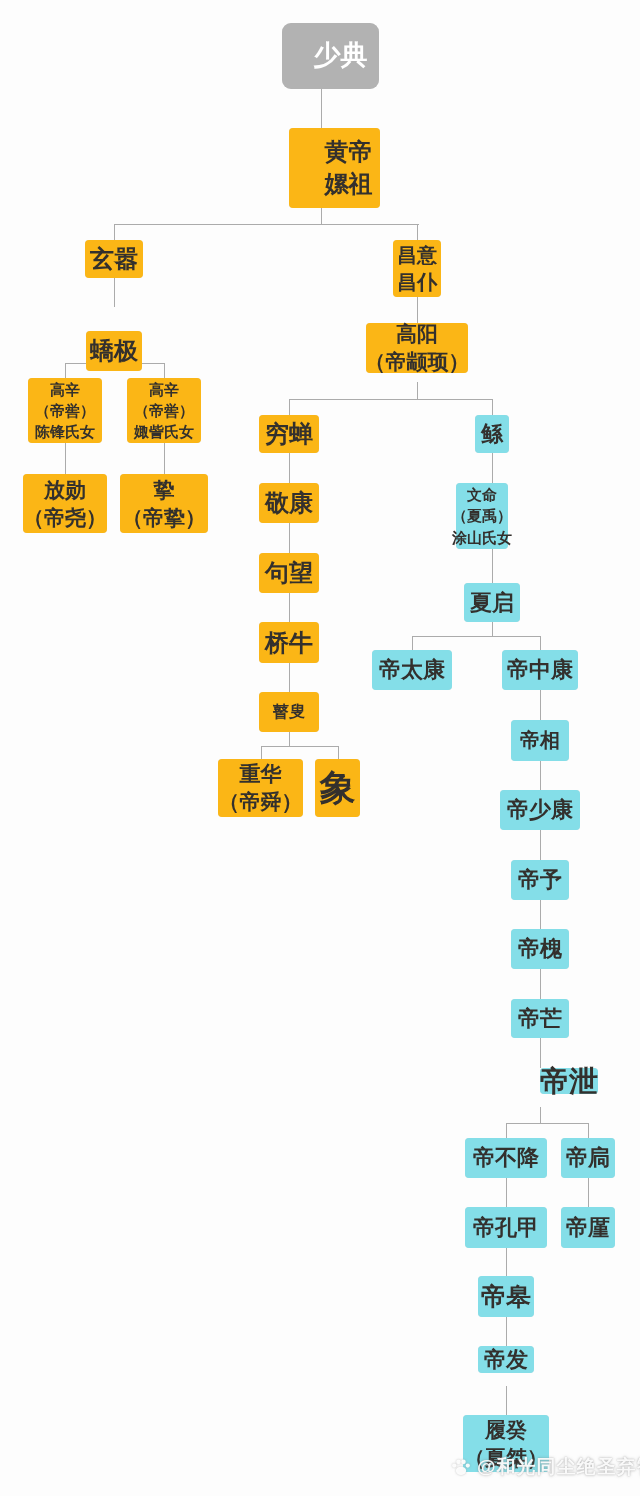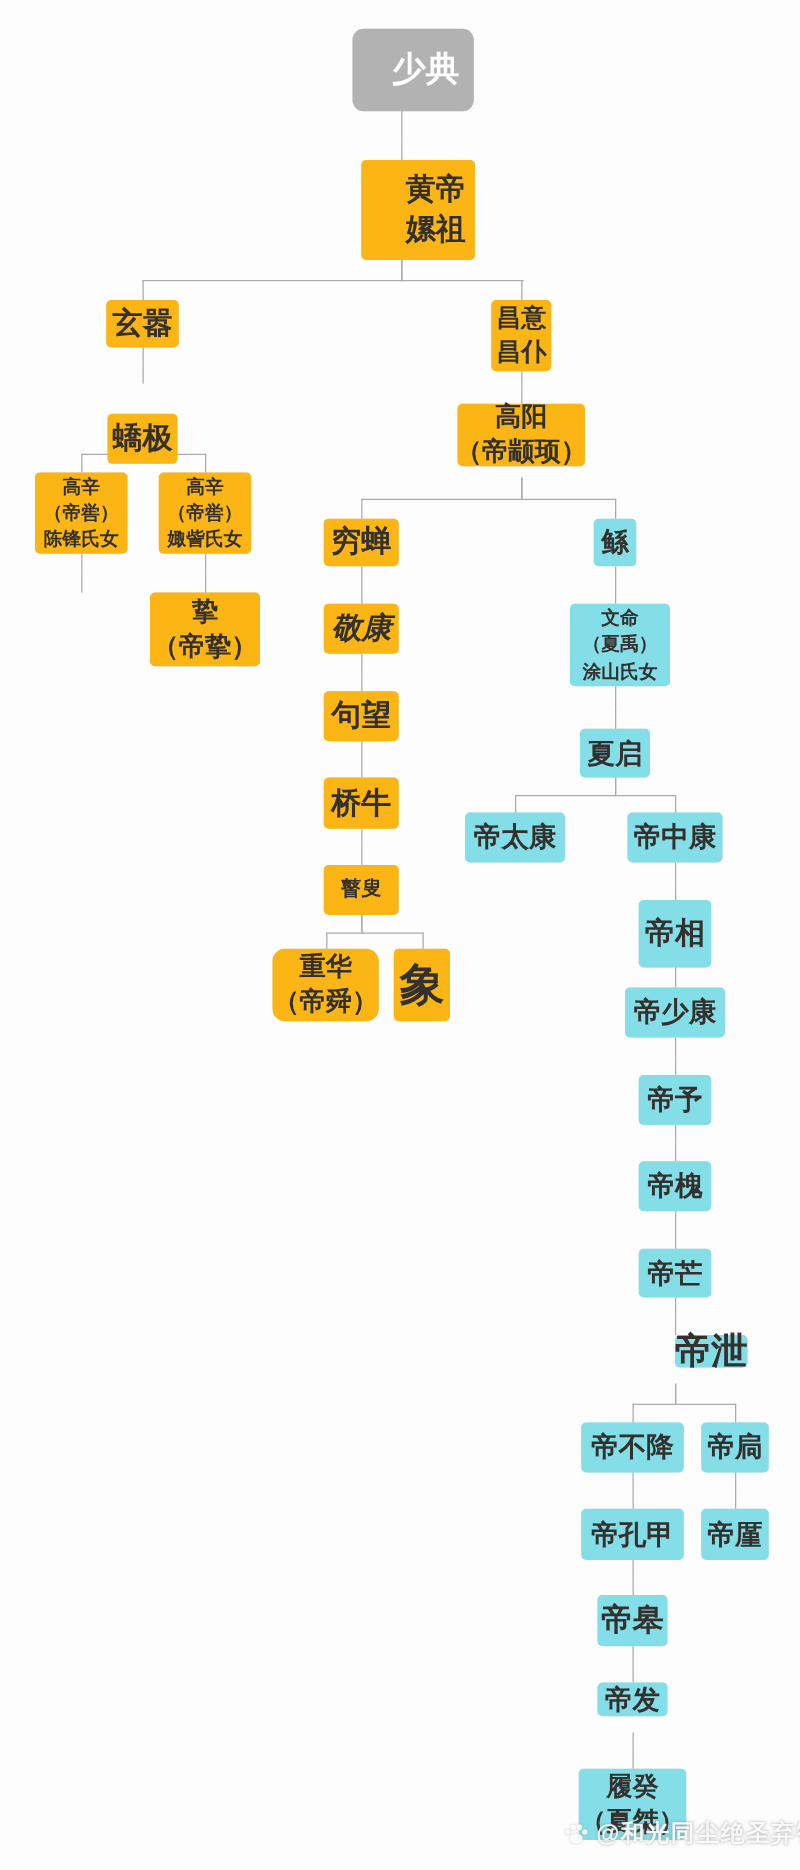--- a/index.html
+++ b/index.html
@@ -142,72 +142,76 @@
     <div class="node yellow small" style="left: 28px; top: 378px; width: 74px; height: 65px; font-size: 15px;">
       <div class="nl">高辛</div>
       <div class="nl">（帝喾）</div>
       <div class="nl">陈锋氏女</div>
     </div>
     <div class="node yellow small" style="left: 127px; top: 378px; width: 74px; height: 65px; font-size: 15px;">
       <div class="nl">高辛</div>
       <div class="nl">（帝喾）</div>
       <div class="nl">娵訾氏女</div>
     </div>
+    <div class="node yellow" style="left: 23px; top: 474px; width: 84px; height: 59px; font-size: 21px;">
+      <div class="nl">放勋</div>
+      <div class="nl">（帝尧）</div>
+    </div>
     <div class="node yellow" style="left: 120px; top: 474px; width: 88px; height: 59px; font-size: 21px;">
       <div class="nl">挚</div>
       <div class="nl">（帝挚）</div>
     </div>
     <div class="node yellow" style="left: 393px; top: 240px; width: 48px; height: 57px; font-size: 20px;">
       <div class="nl">昌意</div>
       <div class="nl">昌仆</div>
     </div>
     <div class="node yellow" style="left: 366px; top: 323px; width: 102px; height: 50px; font-size: 21px;">
       <div class="nl">高阳</div>
       <div class="nl">（帝颛顼）</div>
     </div>
     <div class="node yellow" style="left: 259px; top: 415px; width: 60px; height: 38px; font-size: 24px;">
       <div class="nl">穷蝉</div>
     </div>
-    <div class="node yellow" style="left: 259px; top: 483px; width: 60px; height: 40px; font-size: 24px; font-style: italic;">
+    <div class="node yellow" style="left: 259px; top: 483px; width: 60px; height: 40px; font-size: 24px;">
       <div class="nl">敬康</div>
     </div>
     <div class="node yellow" style="left: 259px; top: 553px; width: 60px; height: 40px; font-size: 24px;">
       <div class="nl">句望</div>
     </div>
     <div class="node yellow" style="left: 259px; top: 622px; width: 60px; height: 41px; font-size: 24px;">
       <div class="nl">桥牛</div>
     </div>
     <div class="node yellow" style="left: 259px; top: 692px; width: 60px; height: 40px; font-size: 16px;">
       <div class="nl">瞽叟</div>
     </div>
-    <div class="node yellow" style="left: 218px; top: 759px; width: 85px; height: 58px; font-size: 21px; border-radius: 10px;">
+    <div class="node yellow" style="left: 218px; top: 759px; width: 85px; height: 58px; font-size: 21px;">
       <div class="nl">重华</div>
       <div class="nl">（帝舜）</div>
     </div>
     <div class="node yellow" style="left: 315px; top: 759px; width: 45px; height: 58px; font-size: 36px;">
       <div class="nl">象</div>
     </div>
     <div class="node cyan" style="left: 475px; top: 415px; width: 34px; height: 38px; font-size: 22px;">
       <div class="nl">鲧</div>
     </div>
-    <div class="node cyan small" style="left: 456px; top: 483px; width: 80px; height: 66px; font-size: 15px;">
+    <div class="node cyan small" style="left: 456px; top: 483px; width: 52px; height: 66px; font-size: 15px;">
       <div class="nl">文命</div>
       <div class="nl">（夏禹）</div>
       <div class="nl">涂山氏女</div>
     </div>
     <div class="node cyan" style="left: 464px; top: 583px; width: 56px; height: 39px; font-size: 22px;">
       <div class="nl">夏启</div>
     </div>
     <div class="node cyan" style="left: 372px; top: 650px; width: 80px; height: 40px; font-size: 22px;">
       <div class="nl">帝太康</div>
     </div>
     <div class="node cyan" style="left: 502px; top: 650px; width: 76px; height: 40px; font-size: 22px;">
       <div class="nl">帝中康</div>
     </div>
-    <div class="node cyan" style="left: 511px; top: 720px; width: 58px; height: 54px; font-size: 24px;">
+    <div class="node cyan" style="left: 511px; top: 720px; width: 58px; height: 41px; font-size: 20px;">
       <div class="nl">帝相</div>
     </div>
     <div class="node cyan" style="left: 500px; top: 790px; width: 80px; height: 40px; font-size: 22px;">
       <div class="nl">帝少康</div>
     </div>
     <div class="node cyan" style="left: 511px; top: 860px; width: 58px; height: 40px; font-size: 22px;">
       <div class="nl">帝予</div>
     </div>
     <div class="node cyan" style="left: 511px; top: 929px; width: 58px; height: 40px; font-size: 22px;">
       <div class="nl">帝槐</div>

